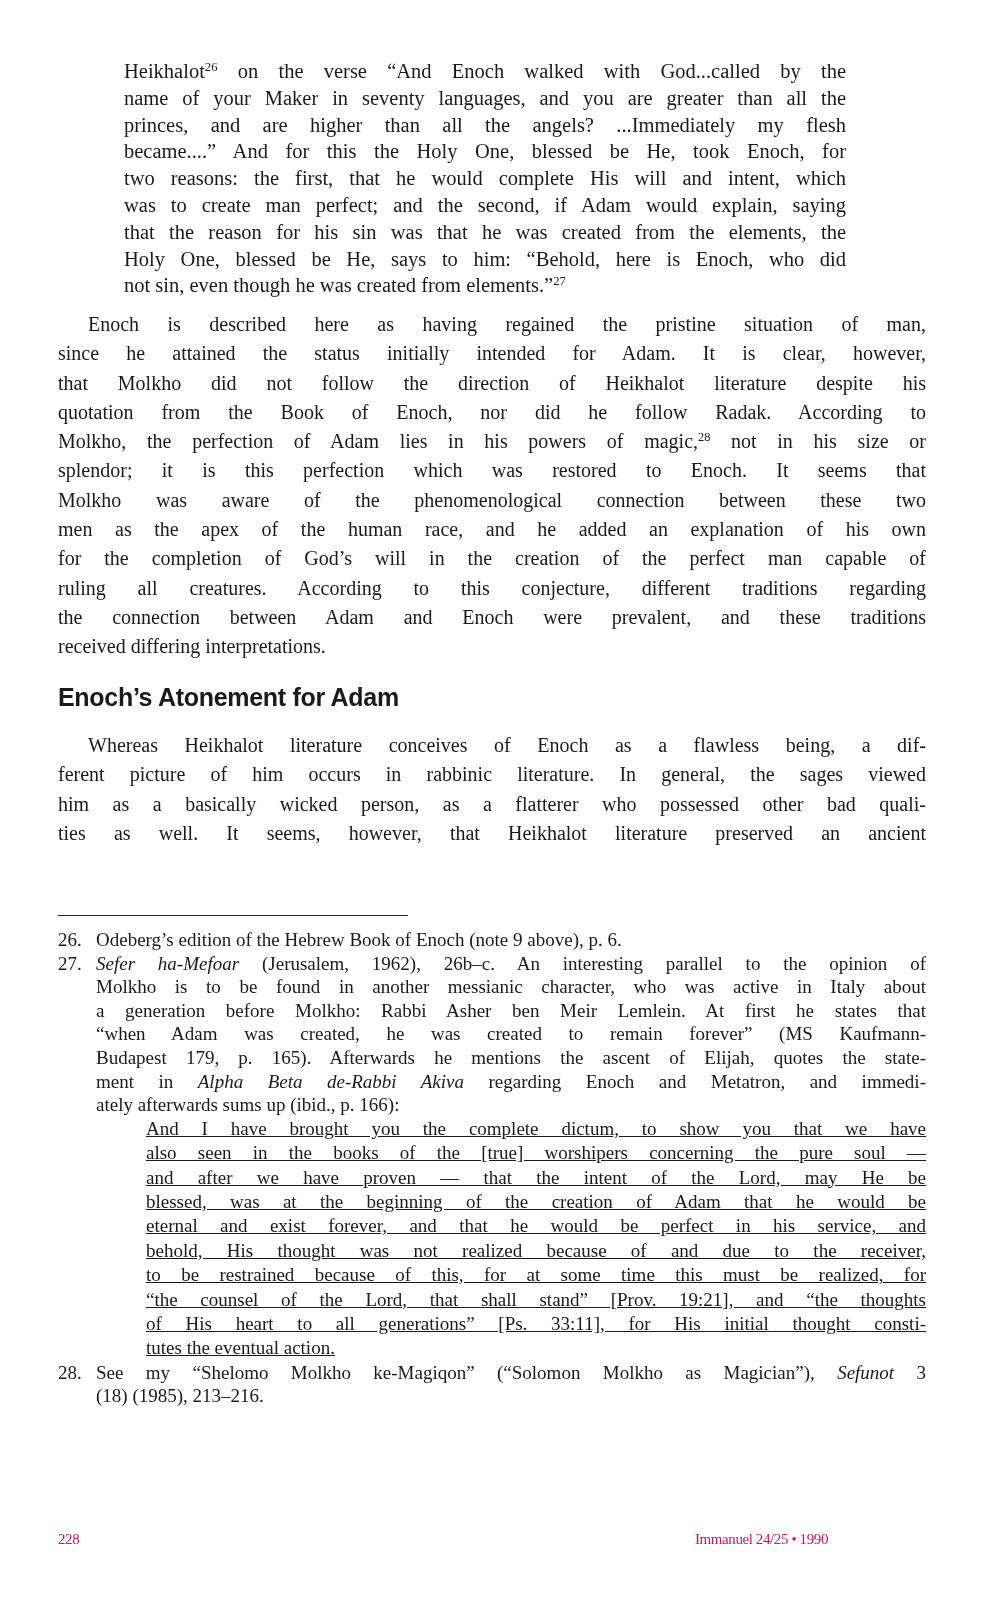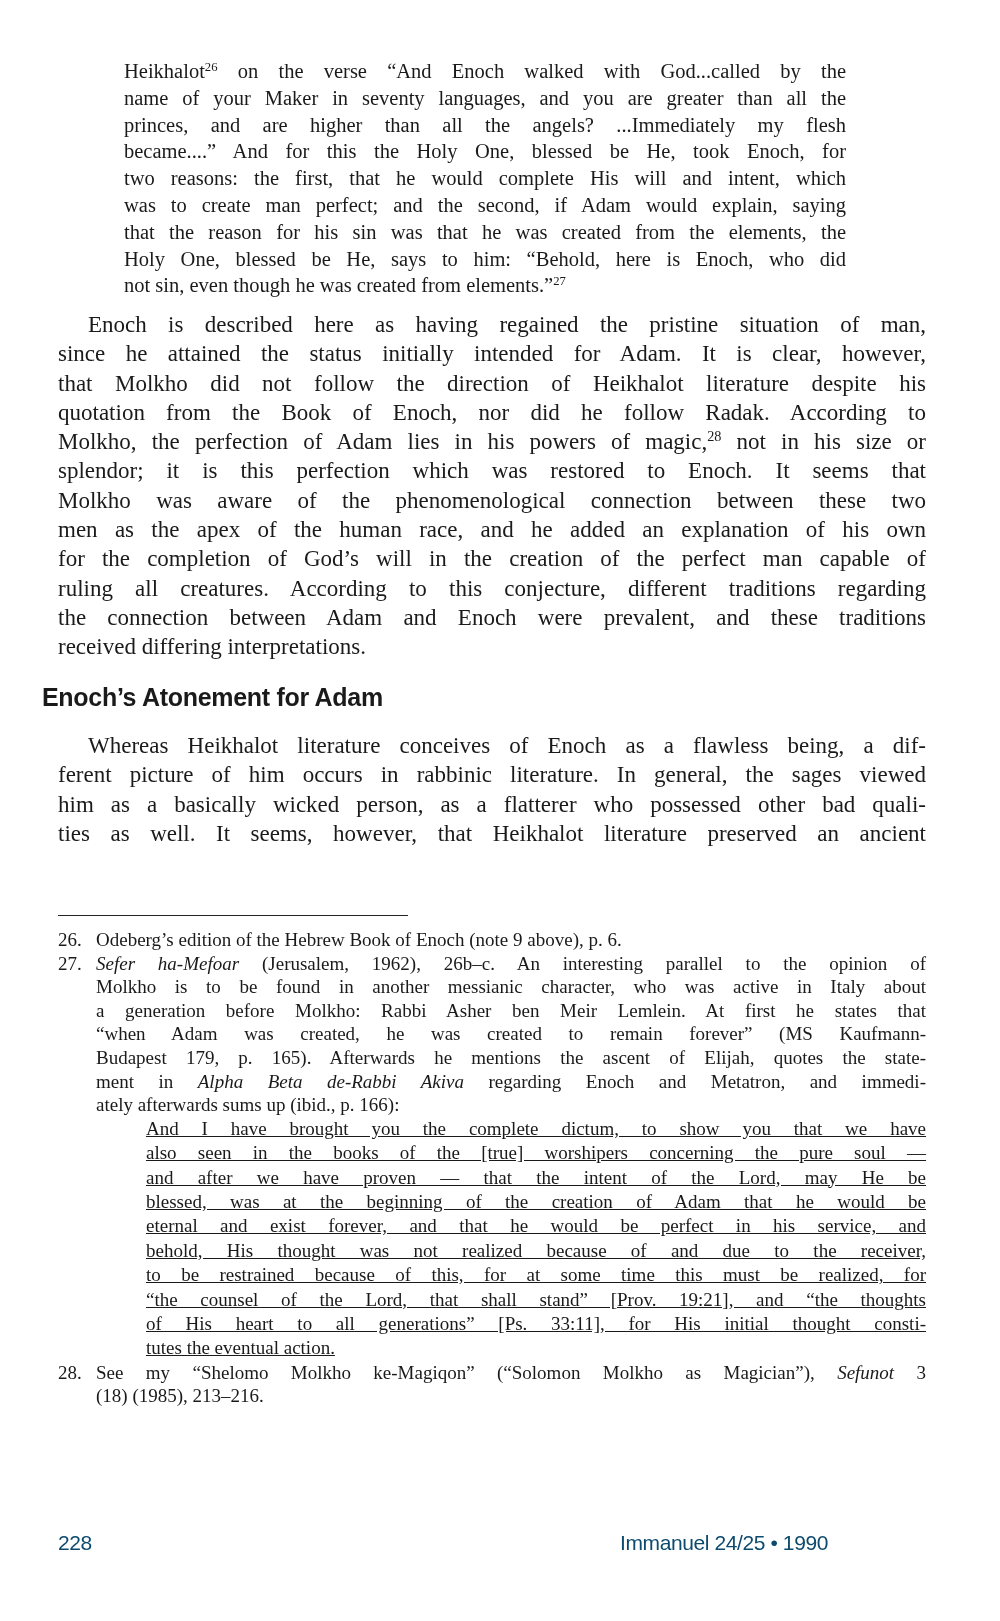--- a/index.html
+++ b/index.html
@@ -42,29 +42,29 @@
       width: 722px;
       top: 58px;
       font-size: 20.5px;
       line-height: 26.8px;
     }
     
     .body-para {
       position: absolute;
       left: 58px;
       width: 868px;
-      font-size: 23px;
+      font-size: 20px;
       line-height: 29.3px;
     }
     #p1 { top: 310px; }
     #p2 { top: 731px; }
 
     .section-heading {
       position: absolute;
-      left: 42px;
+      left: 58px;
       top: 683px;
       font-family: "Liberation Sans", "DejaVu Sans", sans-serif;
       font-weight: bold;
       font-size: 25px;
       letter-spacing: -0.3px;
       margin: 0;
     }
 
     .fn-rule {
       position: absolute;
@@ -107,23 +107,23 @@
       font-size: 0.62em;
       line-height: 0;
       vertical-align: 0.55em;
       position: relative;
     }
     i { font-style: italic; }
 
     .folio {
       position: absolute;
       top: 1531px;
-      font-family: Liberation Sans, sans-serif;
-      font-size: 21px;
-      color: #0c4a6e;
+      font-family: Liberation Serif, serif;
+      font-size: 15px;
+      color: #be185d;
       letter-spacing: -0.4px;
     }
     .folio.left { left: 58px; }
     .folio.right { right: 80px; }
   </style>
 </head>
 <body>
 
 <div class="page">
 

